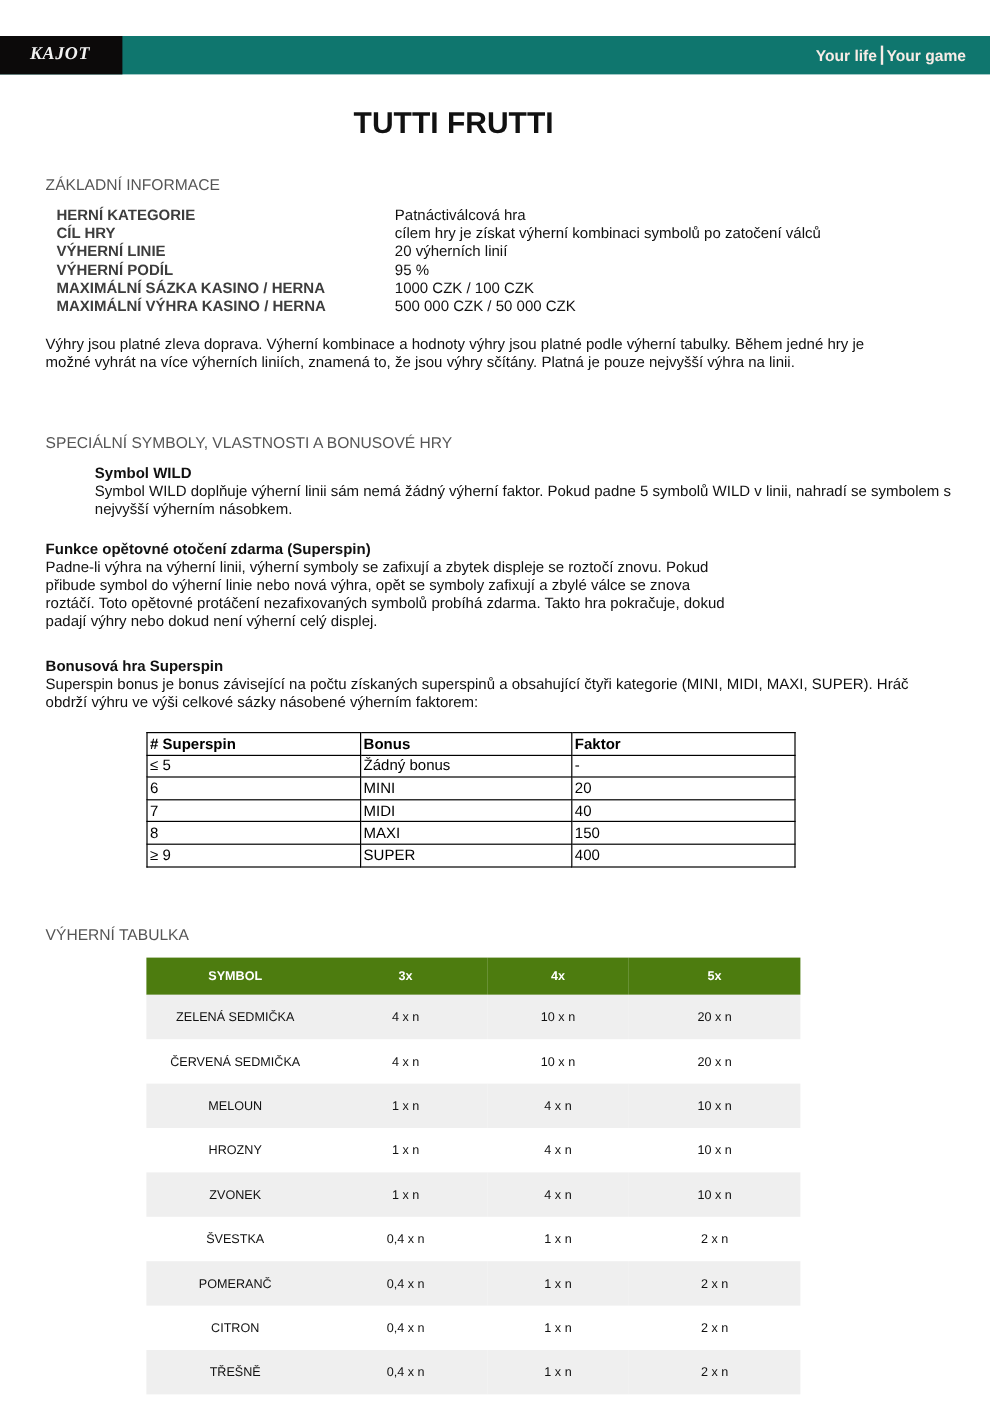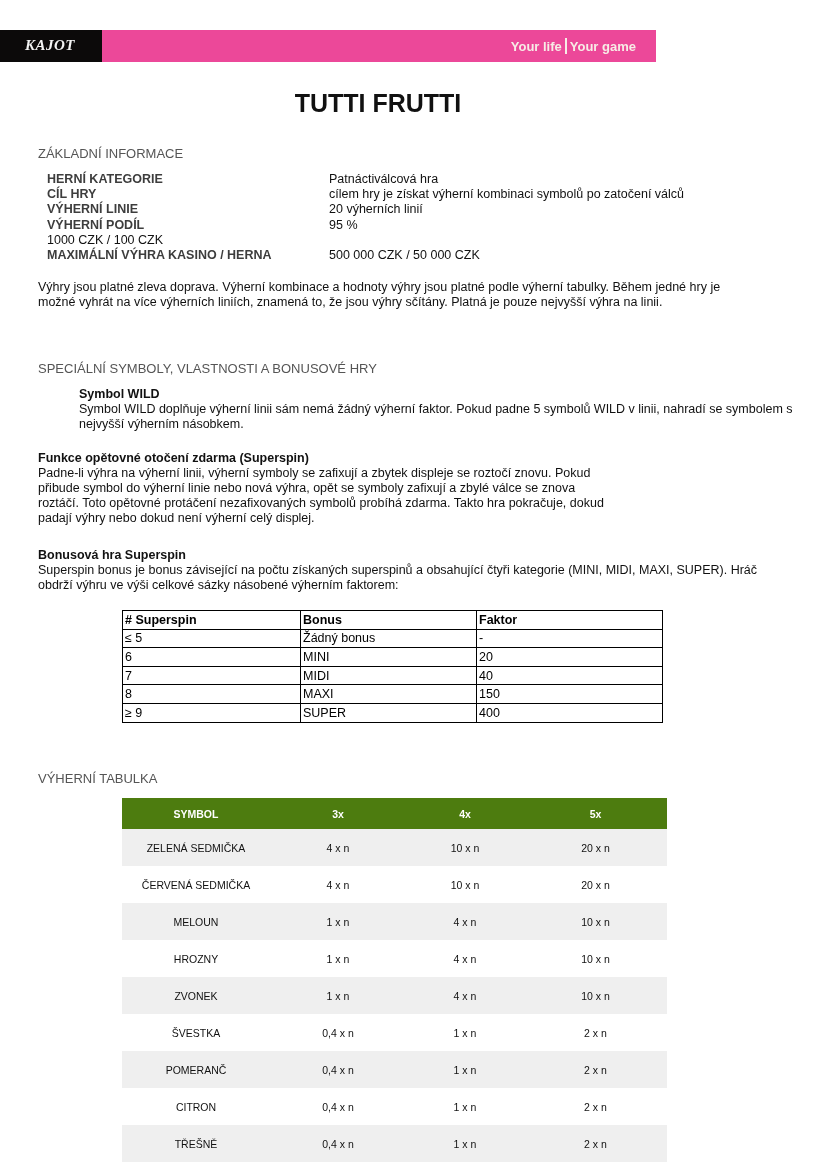--- a/index.html
+++ b/index.html
@@ -1,19 +1,19 @@
 <!DOCTYPE html>
 <html><head>
   <meta charset="utf-8">
   <style>
     * { box-sizing: border-box; margin: 0; padding: 0; }
     html, body { width: 827px; height: 1169px; background: #ffffff; overflow: hidden; }
     body { position: relative; font-family: "Liberation Sans", sans-serif; color: #000; }
 
-    .banner { position: absolute; left: 0; top: 30px; width: 656px; height: 32px; background: #ec4899; }
+    .banner { position: absolute; left: 0; top: 30px; width: 825px; height: 32px; background: #0f766e; }
     .banner .logo-box { position: absolute; left: 0; top: 0; width: 102px; height: 32px; background: #0c0a0a; }
     .banner .logo { position: absolute; left: 25px; top: 7px; font-family: "Liberation Serif", serif; font-style: italic; font-weight: bold; font-size: 15px; color: #f3f3f3; letter-spacing: 0.5px; }
     .banner .tagline { position: absolute; right: 20px; top: 8px; font-size: 13px; font-weight: bold; color: #f7ece6; }
     .banner .tagline .sep { display: inline-block; width: 2px; height: 16px; background: #f7ece6; vertical-align: -3px; margin: 0 3px; }
 
     .title { position: absolute; left: 0; width: 756px; top: 89px; text-align: center; font-size: 25px; color: #111; }
 
     .section-heading { position: absolute; left: 38px; font-size: 13px; color: #555; }
 
     .info-table { position: absolute; left: 47px; top: 172px; font-size: 12.5px; line-height: 15.2px; }
@@ -68,20 +68,21 @@
     </div>
   <div class="info-row">
       <span class="info-label">VÝHERNÍ LINIE</span>
       <span class="info-value">20 výherních linií</span>
     </div>
   <div class="info-row">
       <span class="info-label">VÝHERNÍ PODÍL</span>
       <span class="info-value">95 %</span>
     </div>
   <div class="info-row">
+      <span class="info-label">MAXIMÁLNÍ SÁZKA KASINO / HERNA</span>
       <span class="info-value">1000 CZK / 100 CZK</span>
     </div>
   <div class="info-row">
       <span class="info-label">MAXIMÁLNÍ VÝHRA KASINO / HERNA</span>
       <span class="info-value">500 000 CZK / 50 000 CZK</span>
     </div>
 </div>
 
 <p class="para" style="top:280px;">Výhry jsou platné zleva doprava. Výherní kombinace a hodnoty výhry jsou platné podle výherní tabulky. Během jedné hry je možné vyhrát na více výherních liniích, znamená to, že jsou výhry sčítány. Platná je pouze nejvyšší výhra na linii.</p>
 

